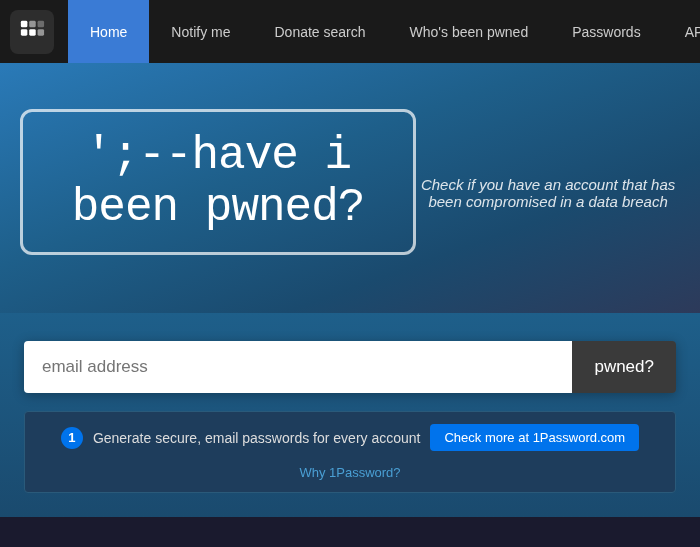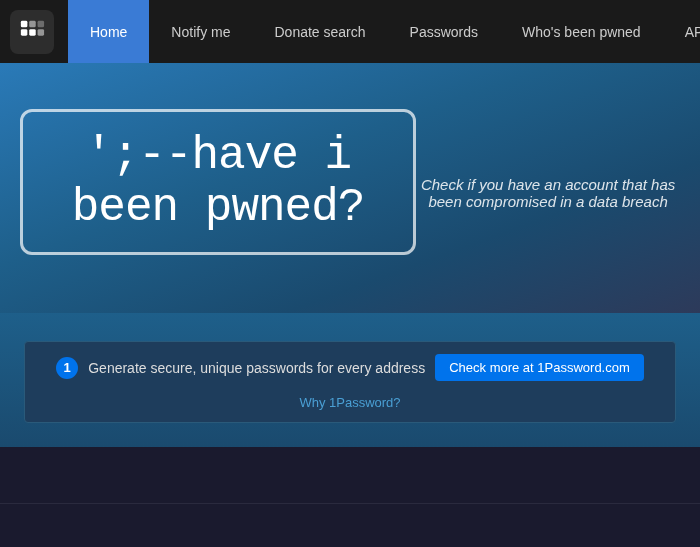--- a/index.html
+++ b/index.html
@@ -194,39 +194,43 @@
       <rect x="11" y="2" width="7" height="7" rx="1.5" fill="#fff" opacity="0.5"></rect>
       <rect x="11" y="11" width="7" height="7" rx="1.5" fill="#fff"></rect>
       <rect x="20" y="2" width="7" height="7" rx="1.5" fill="#fff" opacity="0.3"></rect>
       <rect x="20" y="11" width="7" height="7" rx="1.5" fill="#fff" opacity="0.5"></rect>
     </svg>
   </div>
   <div class="nav-links">
     <a class="nav-link active">Home</a>
     <a class="nav-link">Notify me</a>
     <a class="nav-link">Donate search</a>
+    <a class="nav-link">Who's been pwned</a>
     <a class="nav-link">Passwords</a>
-    <a class="nav-link">Who's been pwned</a>
     <a class="nav-link">API</a>
     <a class="nav-link nav-donate">Donate ₿</a>
   </div>
 </nav>
 
 <div class="hero">
   <div class="hero-title-box">
     <h1 class="hero-title">';--have i been pwned?</h1>
   </div>
   <p class="hero-subtitle">Check if you have an account that has been compromised in a data breach</p>
 </div>
 
 <div class="search-section">
+  <div class="search-bar">
+    <input class="search-input" type="email" placeholder="email address" style="">
+    <button class="search-button">pwned?</button>
+  </div>
 
   <div class="password-banner">
     <div class="onepass-icon">1</div>
-    <span class="banner-text">Generate secure, unique passwords for every address</span>
+    <span class="banner-text">Generate secure, email passwords for every account</span>
     <button class="learn-more-btn">Check more at 1Password.com</button>
     <div class="why-link">Why 1Password?</div>
   </div>
 </div>
 
 <div class="stats-section">
   
   
   
   

